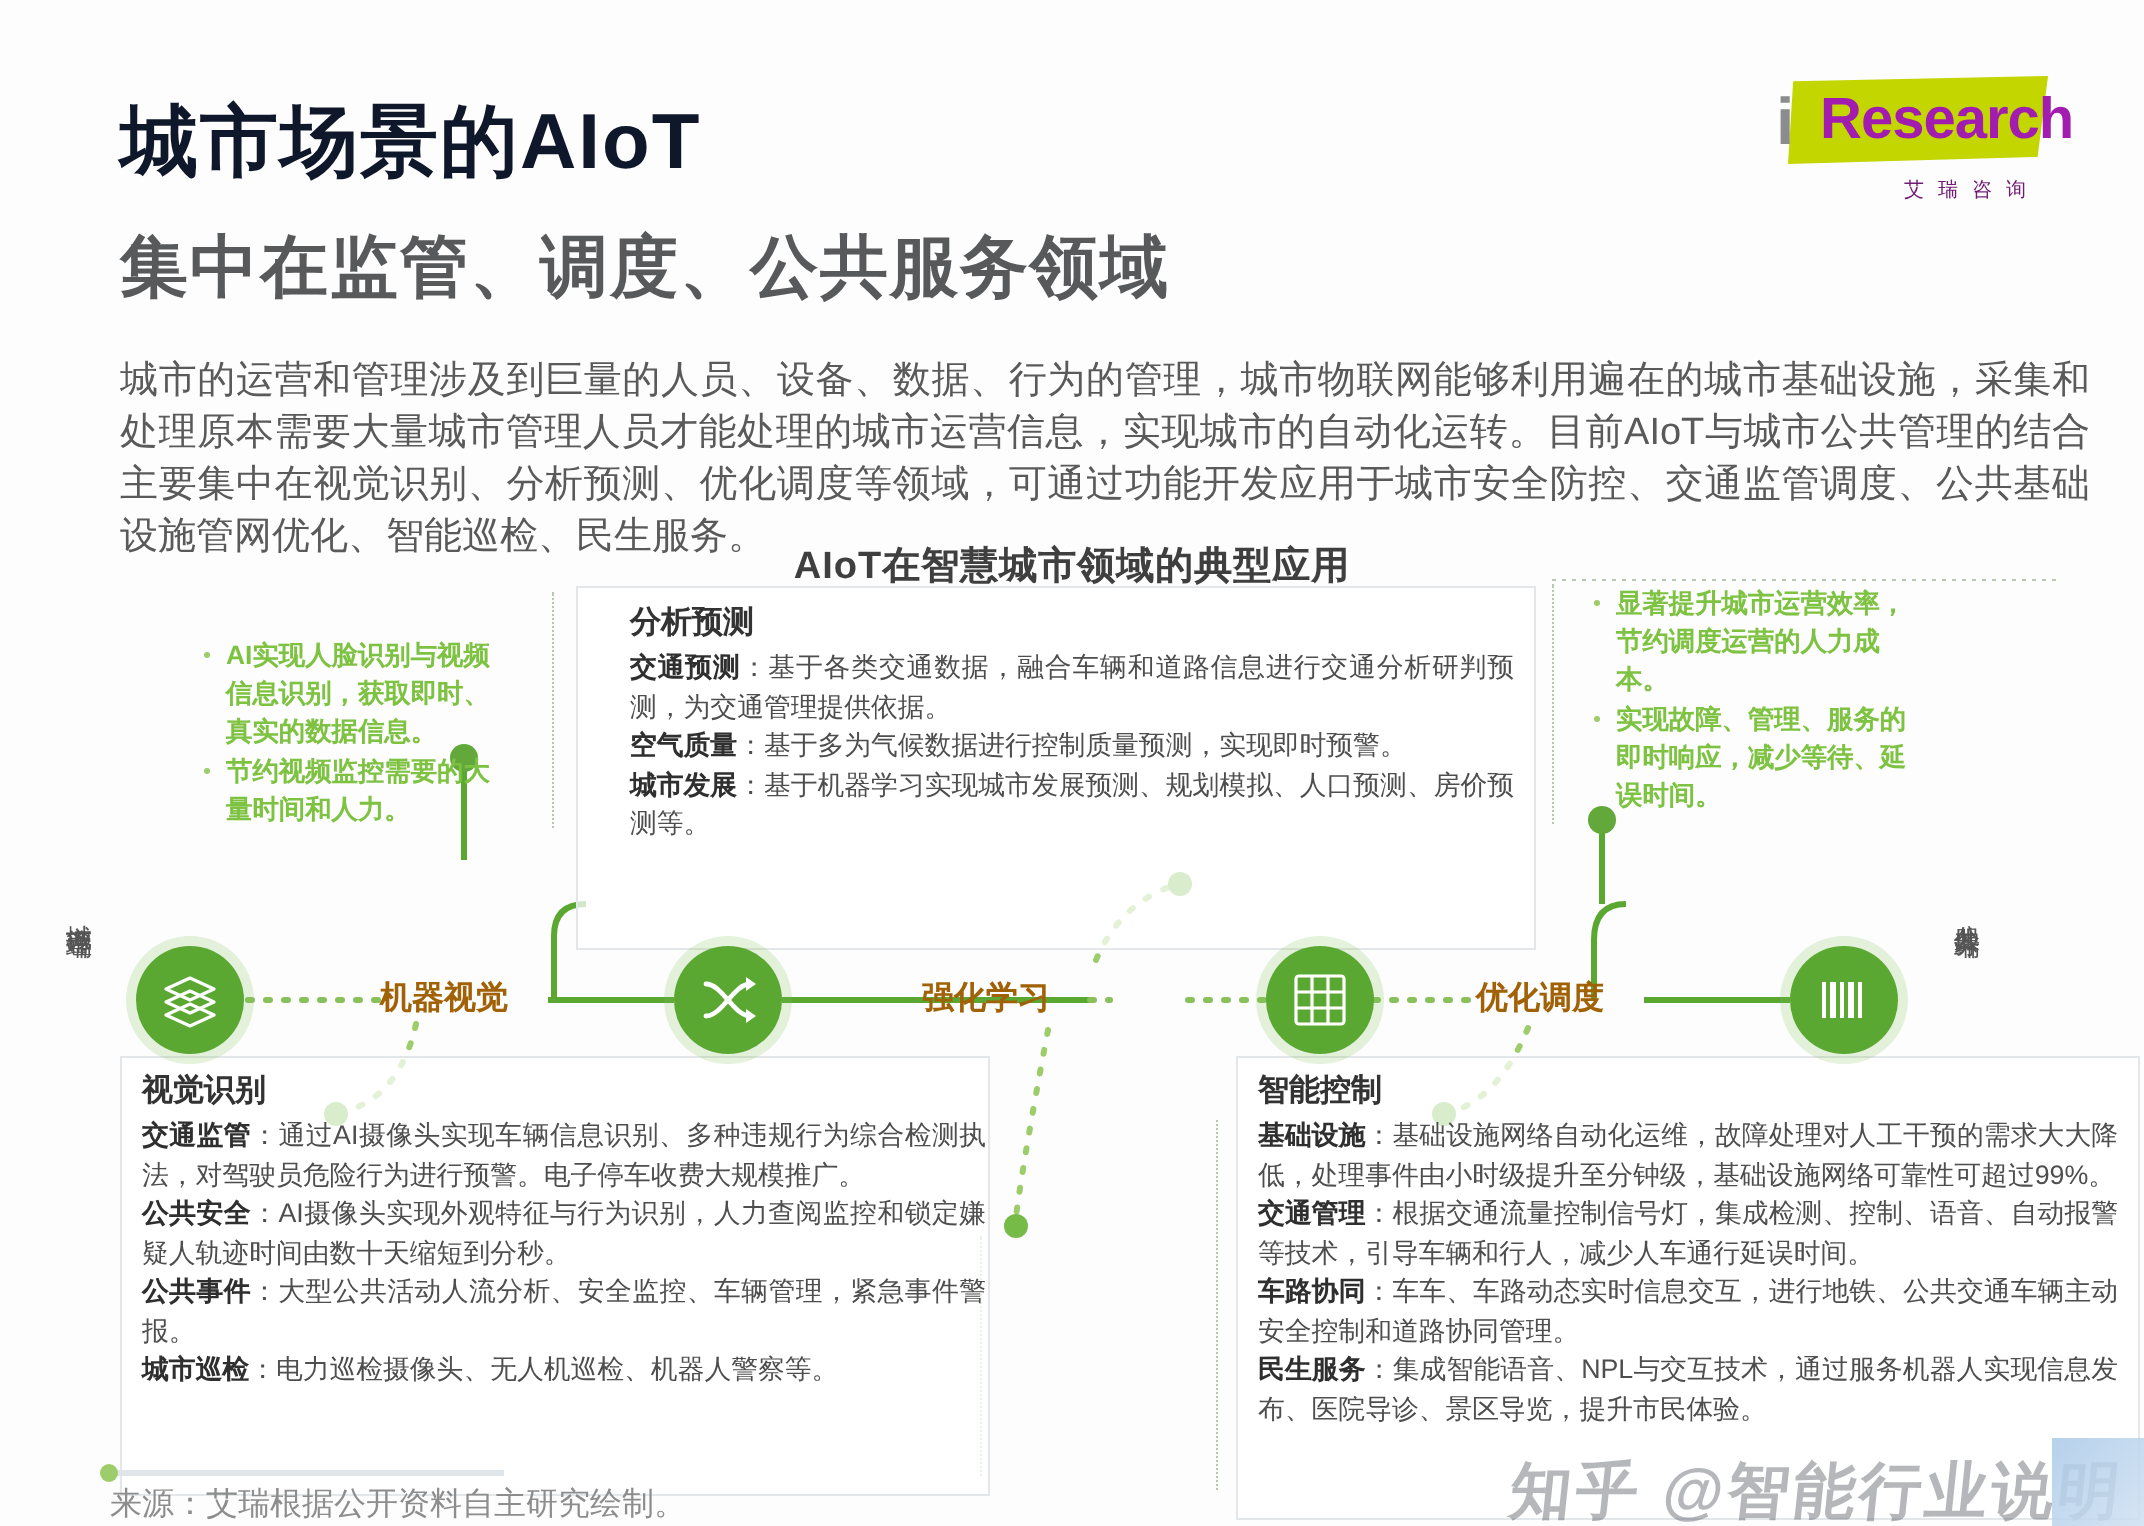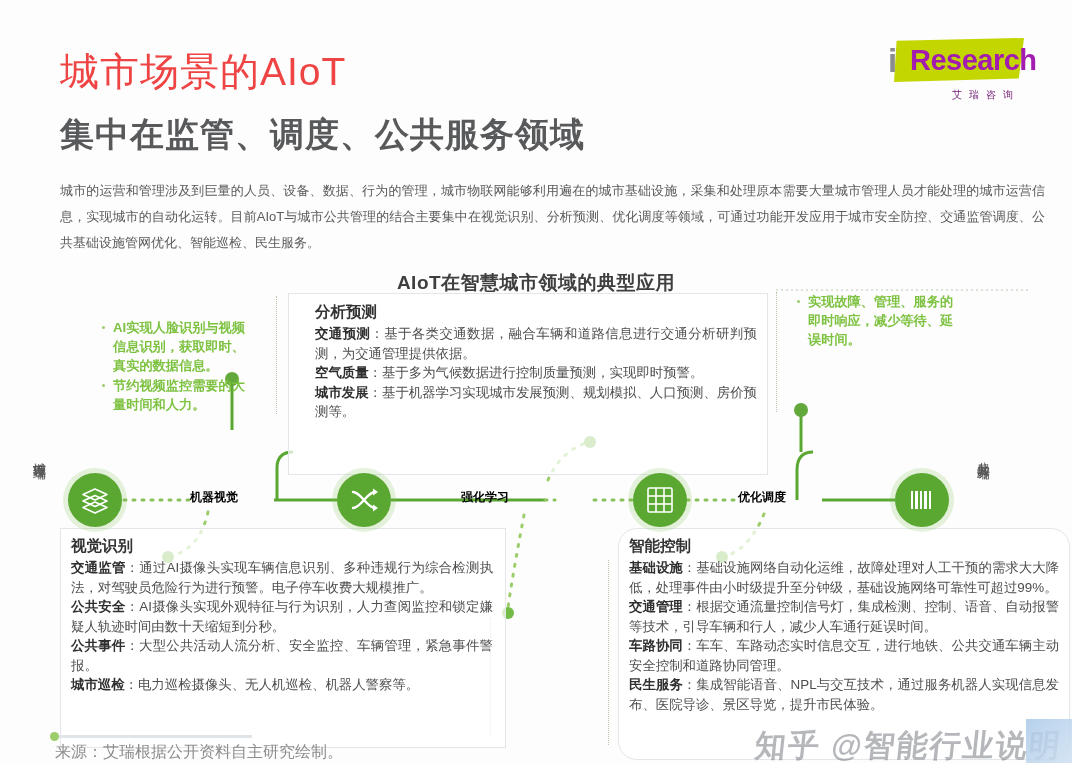--- a/index.html
+++ b/index.html
@@ -7,31 +7,31 @@
     width:1072px;height:763px;position:relative;overflow:hidden;
     font-family:"Liberation Sans","DejaVu Sans",sans-serif;
     color:#4a4a4a;
     background:#fdfdfd;
   }
   .root{position:absolute;inset:0;}
 
   
   .h1{
     position:absolute;left:60px;top:52px;
-    font-size:39px;line-height:1;font-weight:400;
-    color:#ef4444;letter-spacing:1px;white-space:nowrap;
+    font-size:39px;line-height:1;font-weight:700;
+    color:#0f172a;letter-spacing:1px;white-space:nowrap;
   }
   .h2{
     position:absolute;left:60px;top:117px;
     font-size:34px;line-height:1;font-weight:700;
     color:#58595b;letter-spacing:1px;white-space:nowrap;
   }
   .intro{
     position:absolute;left:60px;top:178px;width:985px;
-    font-size:13px;line-height:26px;color:#5a5a5a;text-align:justify;
+    font-size:19px;line-height:26px;color:#5a5a5a;text-align:justify;
   }
 
   
   .logo{position:absolute;left:880px;top:36px;width:150px;height:74px;}
   .logo-shape{
     position:absolute;left:14px;top:2px;width:130px;height:44px;
     background:#c3d600;
     clip-path:polygon(2% 6%, 100% 0%, 96% 92%, 0% 100%);
   }
   .logo-i{
@@ -62,23 +62,23 @@
   }
   .panel-head{
     font-size:15.5px;font-weight:700;color:#333;margin:0 0 2px 0;line-height:20px;
   }
   .panel p{margin:0;font-size:13.4px;line-height:19.5px;color:#4e4e4e;text-align:justify;}
   .panel p b{color:#2f2f2f;font-weight:700;}
 
   
   #panel-analysis{left:288px;top:293px;width:442px;height:166px;padding:8px 10px 6px 26px;}
   
-  #panel-vision{left:60px;top:528px;width:422px;height:205px;padding:7px 12px 6px 10px;}
-  
-  #panel-control{left:618px;top:528px;width:430px;height:217px;padding:7px 10px 6px 10px;border-radius:19px;}
+  #panel-vision{left:60px;top:528px;width:422px;height:205px;padding:7px 1px 6px 10px;}
+  
+  #panel-control{left:618px;top:528px;width:430px;height:217px;padding:7px 10px 6px 10px;}
 
   
   .note{position:absolute;font-size:13.2px;line-height:19px;color:#7ec242;font-weight:700;}
   .note ul{margin:0;padding:0;list-style:none;}
   .note li{position:relative;padding-left:13px;margin-bottom:1px;}
   .note li:before{
     content:"";position:absolute;left:2px;top:8px;width:3px;height:3px;
     background:#9ccd6a;border-radius:50%;
   }
   #note-left{left:100px;top:318px;width:148px;}
@@ -94,21 +94,21 @@
     background:#5aa832;display:flex;align-items:center;justify-content:center;
     box-shadow:0 0 0 5px rgba(125,190,80,.20);
   }
   .node svg{display:block;}
   #node-1{left:68px;top:473px;}
   #node-2{left:337px;top:473px;}
   #node-3{left:633px;top:473px;}
   #node-4{left:895px;top:473px;}
 
   .stage-label{
-    position:absolute;font-size:12px;font-weight:700;color:#000000;white-space:nowrap;
+    position:absolute;font-size:16px;font-weight:700;color:#a16207;white-space:nowrap;
   }
   #stage-1{left:190px;top:489px;}
   #stage-2{left:461px;top:489px;}
   #stage-3{left:738px;top:489px;}
 
   .side-label{
     position:absolute;font-size:13px;line-height:15px;color:#555;
     writing-mode:vertical-rl;text-orientation:upright;letter-spacing:1px;
   }
   #side-left{left:32px;top:452px;}
@@ -188,20 +188,21 @@
 
   <div class="note" id="note-left">
     <ul>
       <li>AI实现人脸识别与视频信息识别，获取即时、真实的数据信息。</li>
       <li>节约视频监控需要的大量时间和人力。</li>
     </ul>
   </div>
 
   <div class="note" id="note-right">
     <ul>
+      <li>显著提升城市运营效率，节约调度运营的人力成本。</li>
       <li>实现故障、管理、服务的即时响应，减少等待、延误时间。</li>
     </ul>
   </div>
 
 
   <div class="vdot" style="left:276px;top:296px;height:118px;"></div>
   <div class="vdot" style="left:776px;top:292px;height:120px;"></div>
   <div class="vdot" style="left:490px;top:618px;height:120px;"></div>
   <div class="vdot" style="left:608px;top:560px;height:185px;"></div>
 

